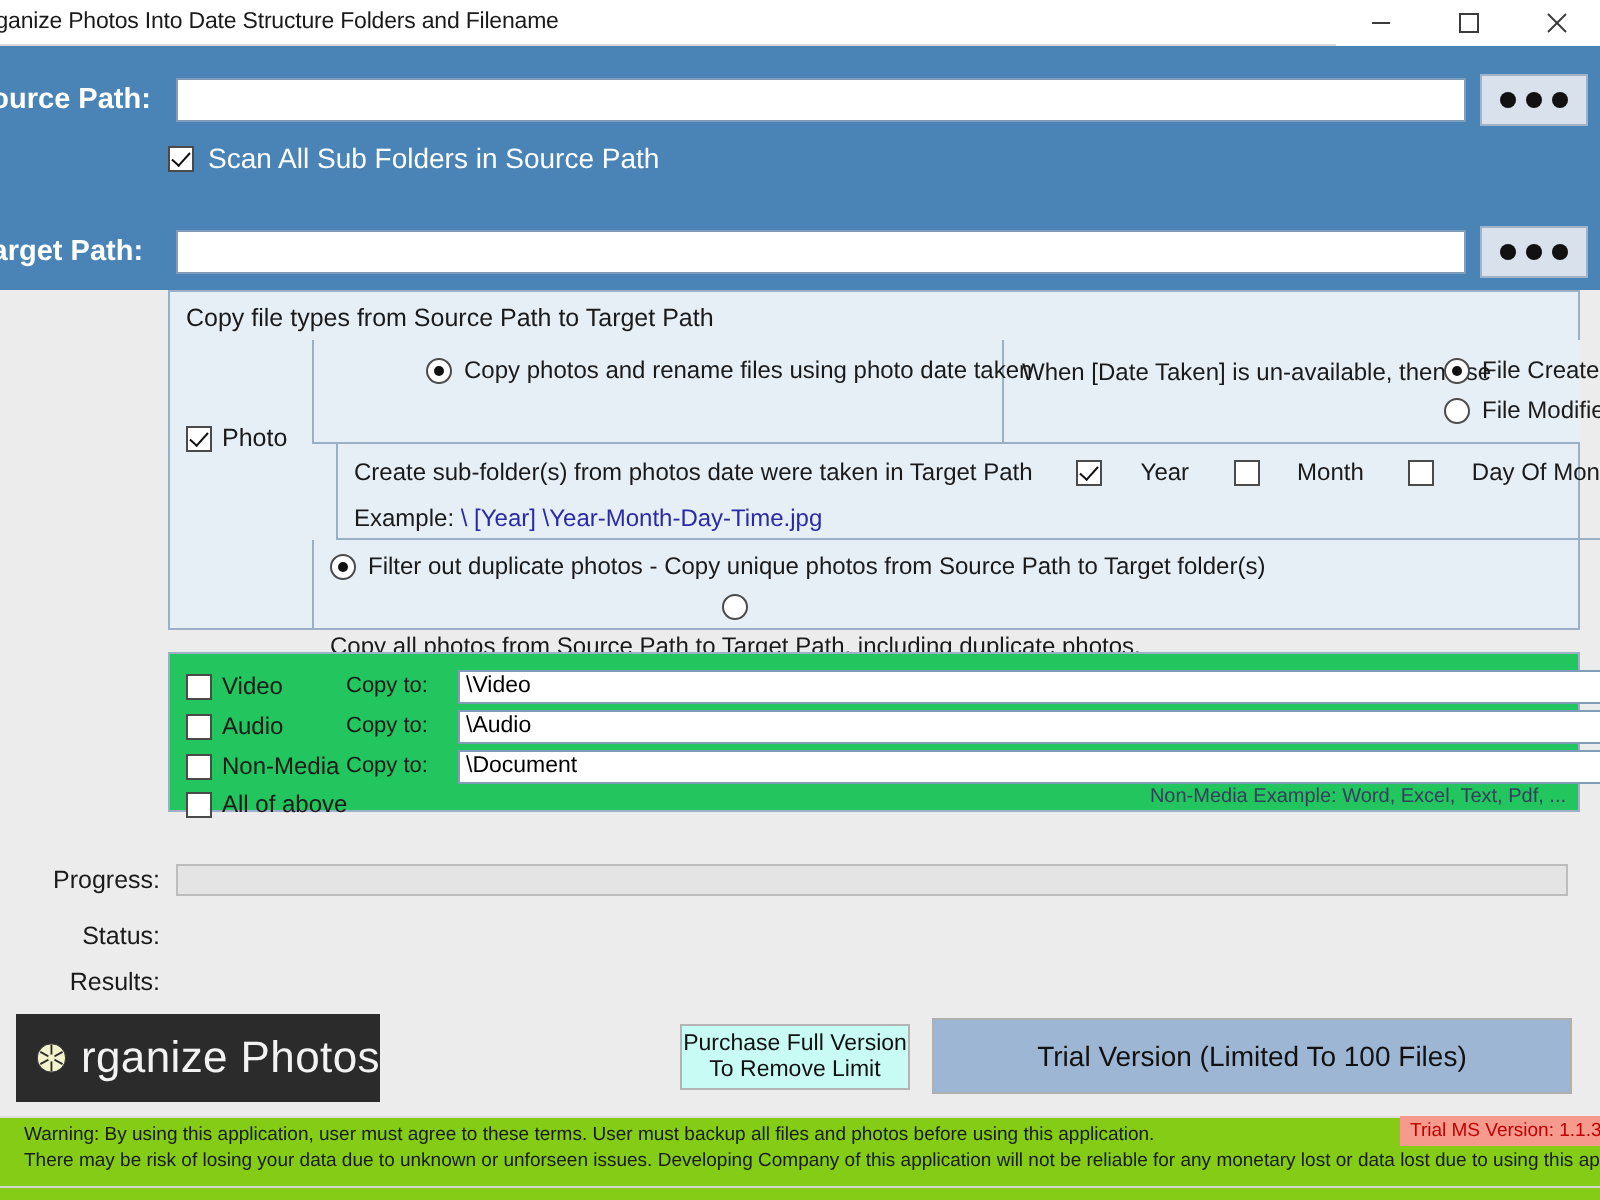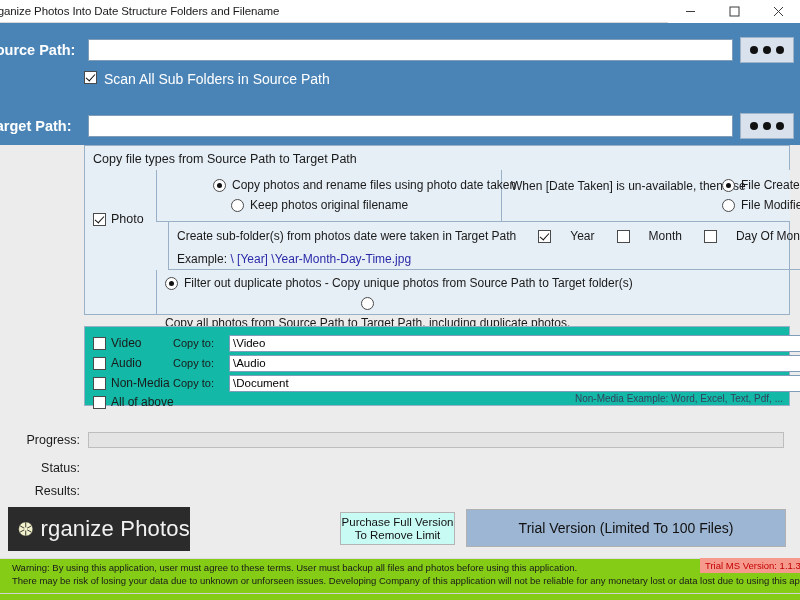--- a/index.html
+++ b/index.html
@@ -72,21 +72,21 @@
     width: 54px; height: 26px;
     background: #d9e2ec;
     border: 1px solid #9fb3c8;
     display: flex; align-items: center; justify-content: center; gap: 5px;
   }
   .browsebtn .dot {
     width: 8px; height: 8px; border-radius: 50%; background: #111;
   }
   .scanrow {
     position: absolute; left: 84px; top: 48px;
-    display: flex; align-items: flex-start; gap: 7px;
+    display: flex; align-items: center; gap: 7px;
   }
   .scanrow .lbl {
     font-size: 14px; color: #ffffff; white-space: nowrap;
   }
 
   
   .cbx {
     width: 13px; height: 13px; flex: 0 0 13px;
     background: #fff; border: 1px solid #4a4a4a;
     position: relative; display: inline-block;
@@ -177,21 +177,21 @@
     width: 634px; height: 45px;
     border-left: 1px solid #9ab0c6;
   }
   .sub3 .opt:nth-of-type(1) { position: absolute; left: 8px; top: 6px; }
   .sub3 .opt:nth-of-type(2) { position: absolute; left: 8px; top: 27px; flex-direction: column; }
 
   
   .mediapanel {
     position: absolute; left: 84px; top: 326px;
     width: 706px; height: 80px;
-    background: #14b8a6;
+    background: #22c55e;
     border: 1px solid #9ab0c6;
   }
   .mrow {
     position: absolute; left: 8px; height: 18px;
     display: flex; align-items: center;
   }
   .mrow .cb { display:flex; align-items:center; gap:5px; width:80px; }
   .mrow .cb .lbl { font-size: 12px; color: #1a1a1a; white-space:nowrap; }
   .mrow .copyto {
     font-size: 11px; color: #1a1a1a; width: 56px; white-space: nowrap;
@@ -346,24 +346,20 @@
     <div class="photocheck">
       <span class="cbx checked"></span>
       <span class="lbl">Photo</span>
     </div>
 
     <div class="sub1">
       <div class="left">
         <div class="opt">
           <span class="rdo checked"></span>
           <span>Copy photos and rename files using photo date taken</span>
-        </div>
-        <div class="opt">
-          <span class="rdo"></span>
-          <span>Keep photos original filename</span>
         </div>
       </div>
       <div class="right">
         <span class="whenlbl">When [Date Taken] is un-available, then use</span>
         <div class="opt">
           <span class="rdo checked"></span>
           <span>File Created Date</span>
         </div>
         <div class="opt">
           <span class="rdo"></span>

